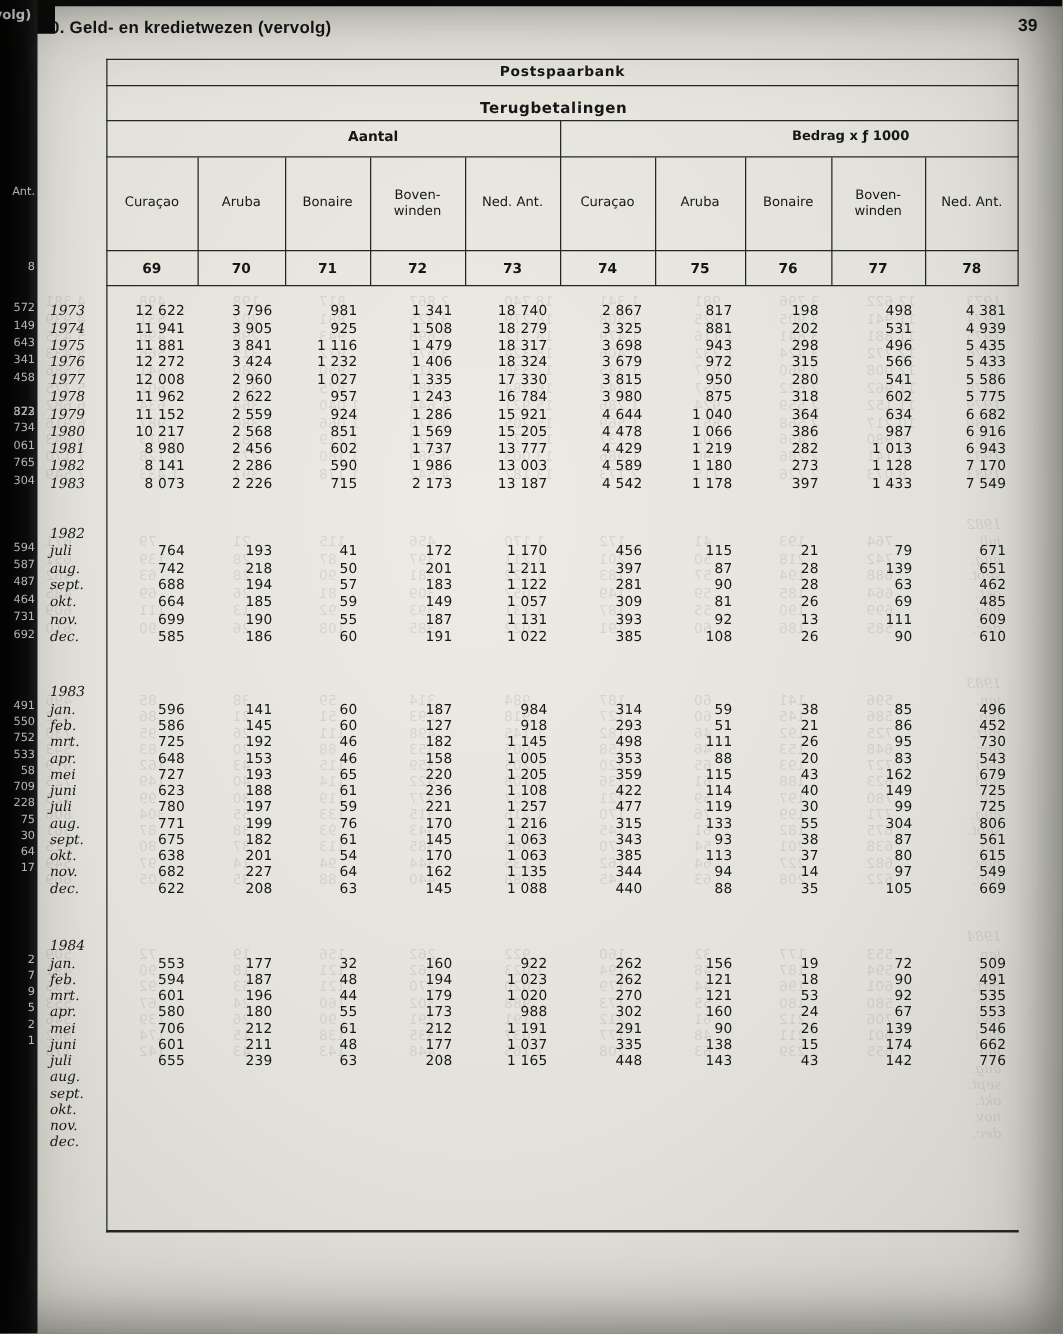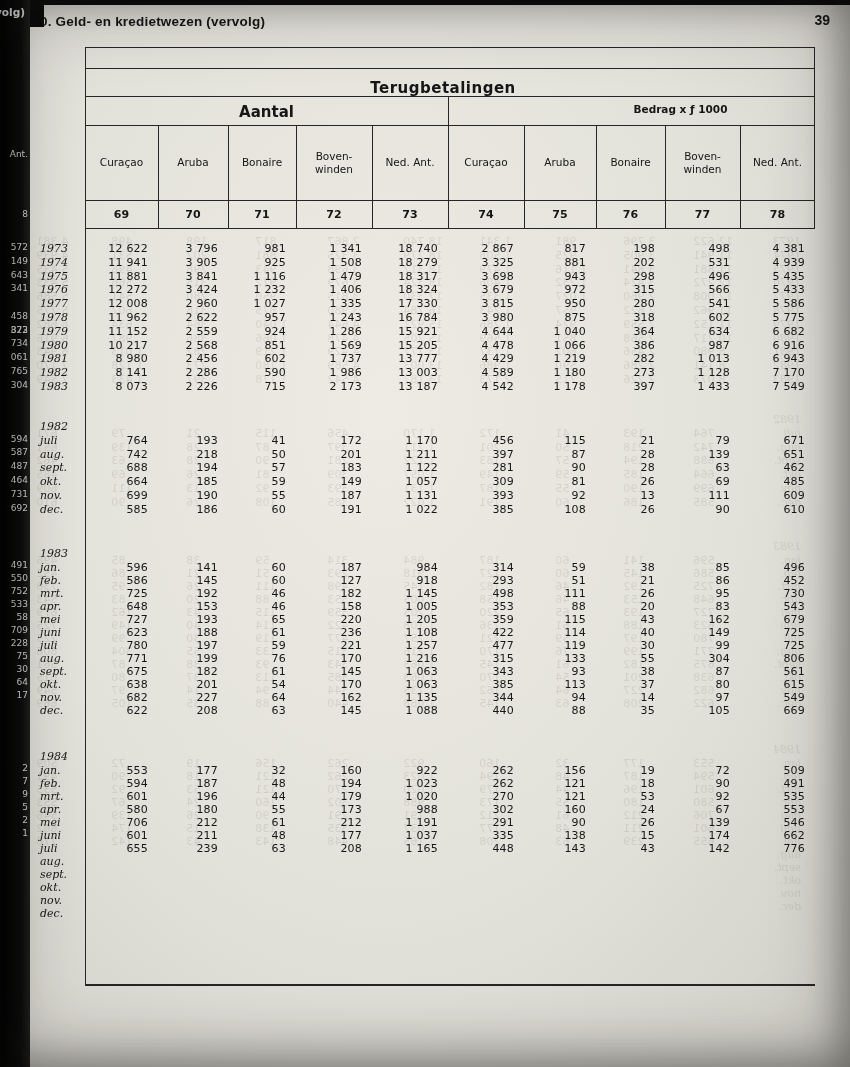--- a/index.html
+++ b/index.html
@@ -18,22 +18,22 @@
   .page-title{position:absolute;left:40px;top:14px;font-family:"Liberation Sans",sans-serif;
     font-weight:bold;font-size:13.5px;letter-spacing:.2px;}
   .page-number{position:absolute;right:20px;top:12px;font-family:"Liberation Sans",sans-serif;
     font-weight:bold;font-size:14px;}
 
   .hr{position:absolute;background:#262626;height:1px;}
   .vr{position:absolute;background:#262626;width:1px;}
 
   .t-center{position:absolute;text-align:center;}
   #t-title{left:85px;top:51px;width:730px;font-size:11px;font-weight:bold;letter-spacing:.6px;}
-  #t-sub{left:85px;top:79px;width:716px;font-size:15px;font-weight:bold;letter-spacing:.5px;}
-  #g-aantal{left:85px;top:103px;width:363px;font-size:15px;font-weight:bold;}
+  #t-sub{left:85px;top:79px;width:716px;font-size:12px;font-weight:bold;letter-spacing:.5px;}
+  #g-aantal{left:85px;top:103px;width:363px;font-size:11px;font-weight:bold;padding-left:32px;}
   #g-bedrag{left:475px;top:103px;width:367px;font-size:10.5px;font-weight:bold;padding-left:22px;}
 
   .hgrid{position:absolute;left:85px;width:730px;display:grid;
     grid-template-columns:73px 70px 68px 76px 76px 76px 72px 69px 75px 75px;}
   #col-names{top:126px;height:74px;}
   #col-nums{top:200px;height:28px;}
   .hcell{display:flex;align-items:center;justify-content:center;text-align:center;
     font-size:10.5px;line-height:1.25;padding:0 3px;}
   .ncell{display:flex;align-items:center;justify-content:center;font-size:11px;font-weight:bold;}
 
@@ -63,21 +63,21 @@
   <div id="band-notch"></div>
   <div id="band">
       <span class="frag frag-big" style="top: 7px;">ervolg)</span>
       <span class="frag" style="top: 150px;">Ant.</span>
       <span class="frag" style="top: 210px;">8</span>
       <span class="frag" style="top: 243px;">572</span>
       <span class="frag" style="top: 257px;">149</span>
       <span class="frag" style="top: 271px;">643</span>
       <span class="frag" style="top: 284px;">341</span>
       <span class="frag" style="top: 298px; margin-top: 28px;">873</span>
-      <span class="frag" style="top: 312px;">458</span>
+      <span class="frag" style="top: 299px;">458</span>
       <span class="frag" style="top: 326px;">322</span>
       <span class="frag" style="top: 339px;">734</span>
       <span class="frag" style="top: 353px;">061</span>
       <span class="frag" style="top: 367px;">765</span>
       <span class="frag" style="top: 381px;">304</span>
       <span class="frag" style="top: 435px;">594</span>
       <span class="frag" style="top: 448px;">587</span>
       <span class="frag" style="top: 462px;">487</span>
       <span class="frag" style="top: 476px;">464</span>
       <span class="frag" style="top: 490px;">731</span>
@@ -117,20 +117,21 @@
   <div class="vr" style="left:448px;top:96px;height:132px;"></div>
   <div class="vr" style="left:158px;top:126px;height:102px;"></div>
   <div class="vr" style="left:228px;top:126px;height:102px;"></div>
   <div class="vr" style="left:296px;top:126px;height:102px;"></div>
   <div class="vr" style="left:372px;top:126px;height:102px;"></div>
   <div class="vr" style="left:524px;top:126px;height:102px;"></div>
   <div class="vr" style="left:596px;top:126px;height:102px;"></div>
   <div class="vr" style="left:665px;top:126px;height:102px;"></div>
   <div class="vr" style="left:740px;top:126px;height:102px;"></div>
 
+  <div id="t-title" class="t-center">Postspaarbank</div>
   <div id="t-sub" class="t-center">Terugbetalingen</div>
   <div id="g-aantal" class="t-center">Aantal</div>
   <div id="g-bedrag" class="t-center">Bedrag x ƒ 1000</div>
 
   <div id="col-names" class="hgrid">
       <div class="hcell">Curaçao</div>
       <div class="hcell">Aruba</div>
       <div class="hcell">Bonaire</div>
       <div class="hcell">Boven- winden</div>
       <div class="hcell">Ned. Ant.</div>

